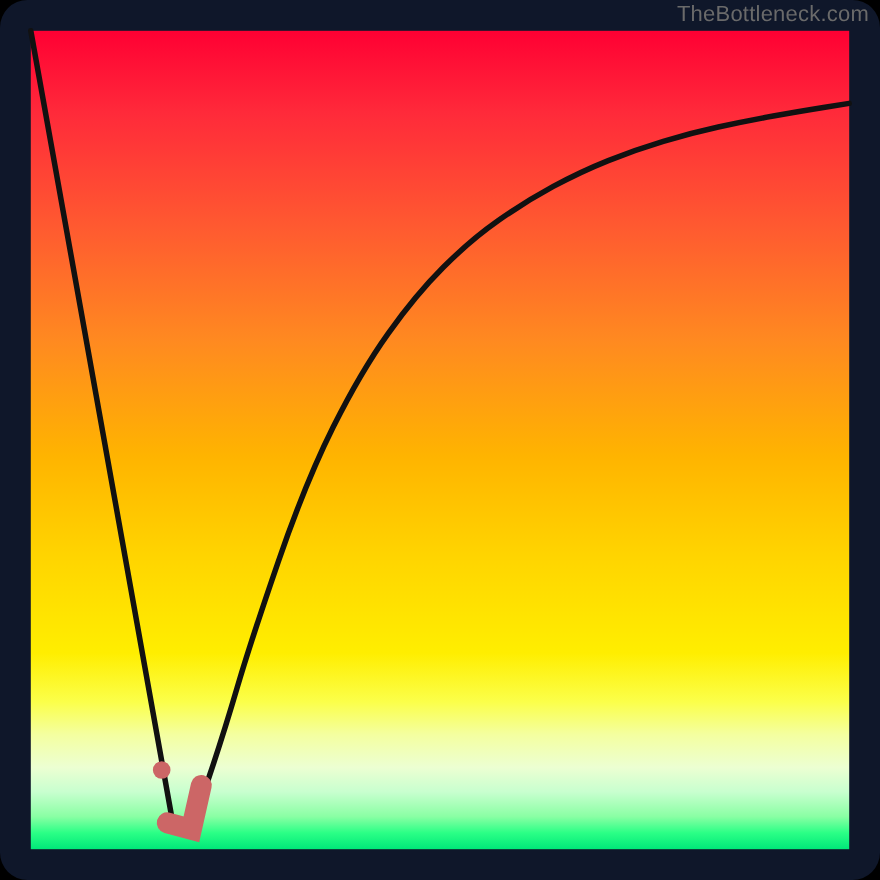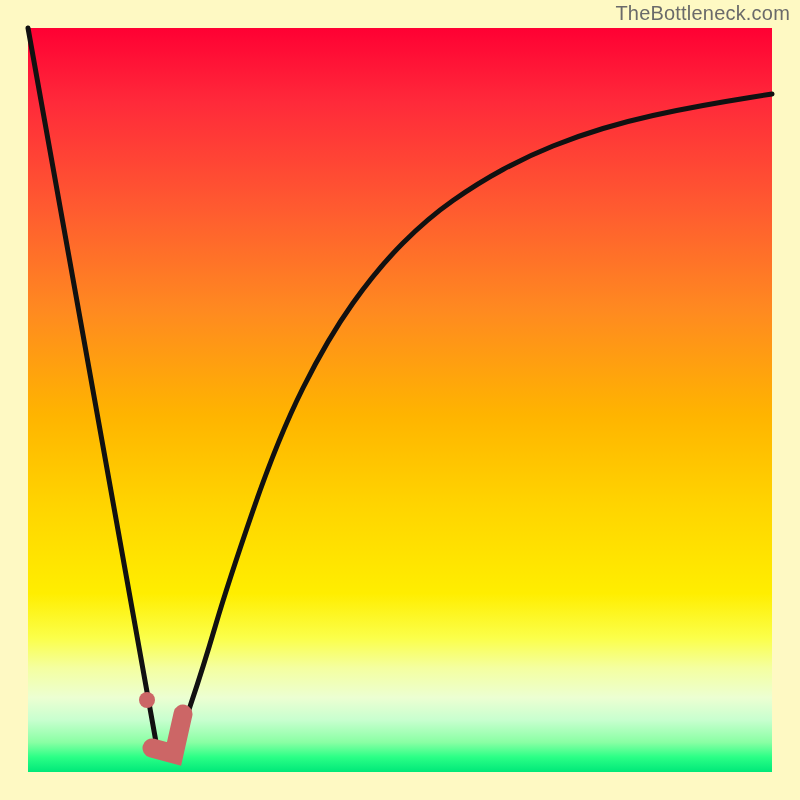--- a/index.html
+++ b/index.html
@@ -9,21 +9,22 @@
     height: 800px;
     background: #000;
     overflow: hidden;
   }
   .frame {
     position: absolute;
     left: 0;
     top: 0;
     width: 800px;
     height: 800px;
-    background: #fef9c3;
+    background: #0f172a;
+    border-radius: 25px;
   }
   .plot {
     position: absolute;
     left: 28px;
     top: 28px;
     width: 744px;
     height: 744px;
     background: linear-gradient(
       to bottom,
       #ff0033 0%,

